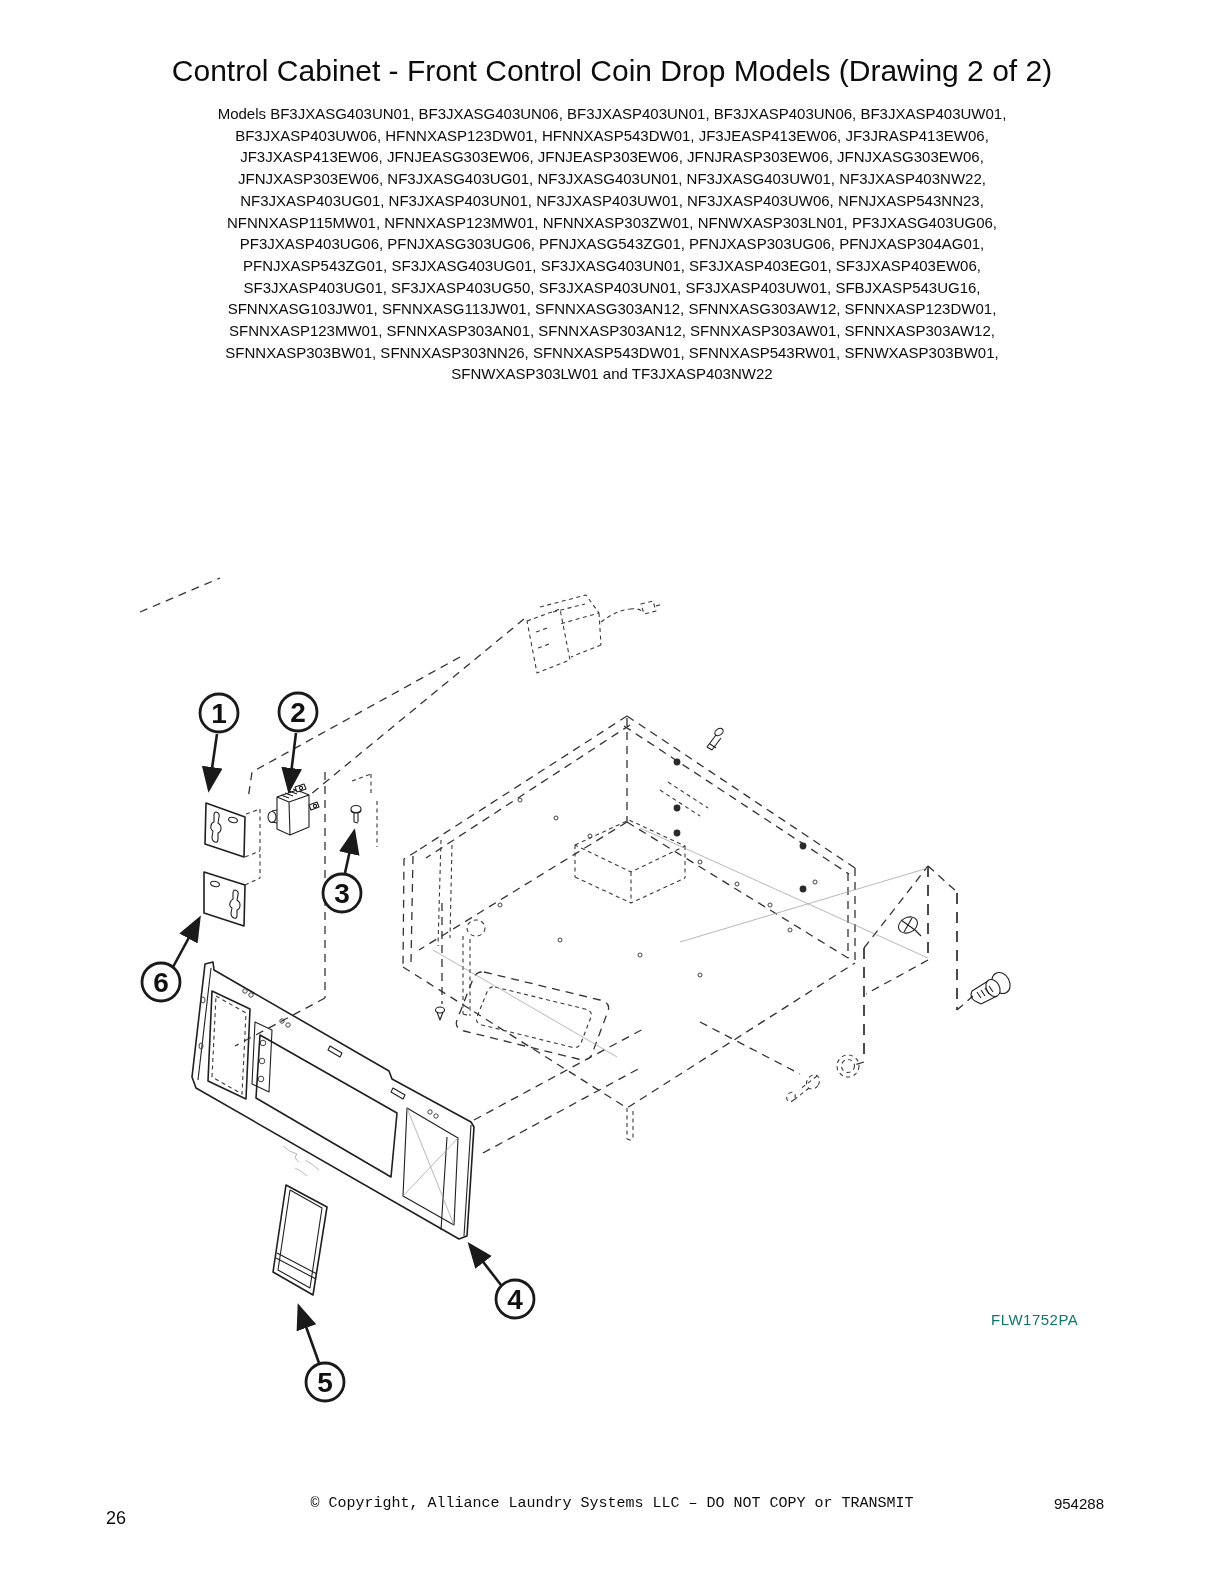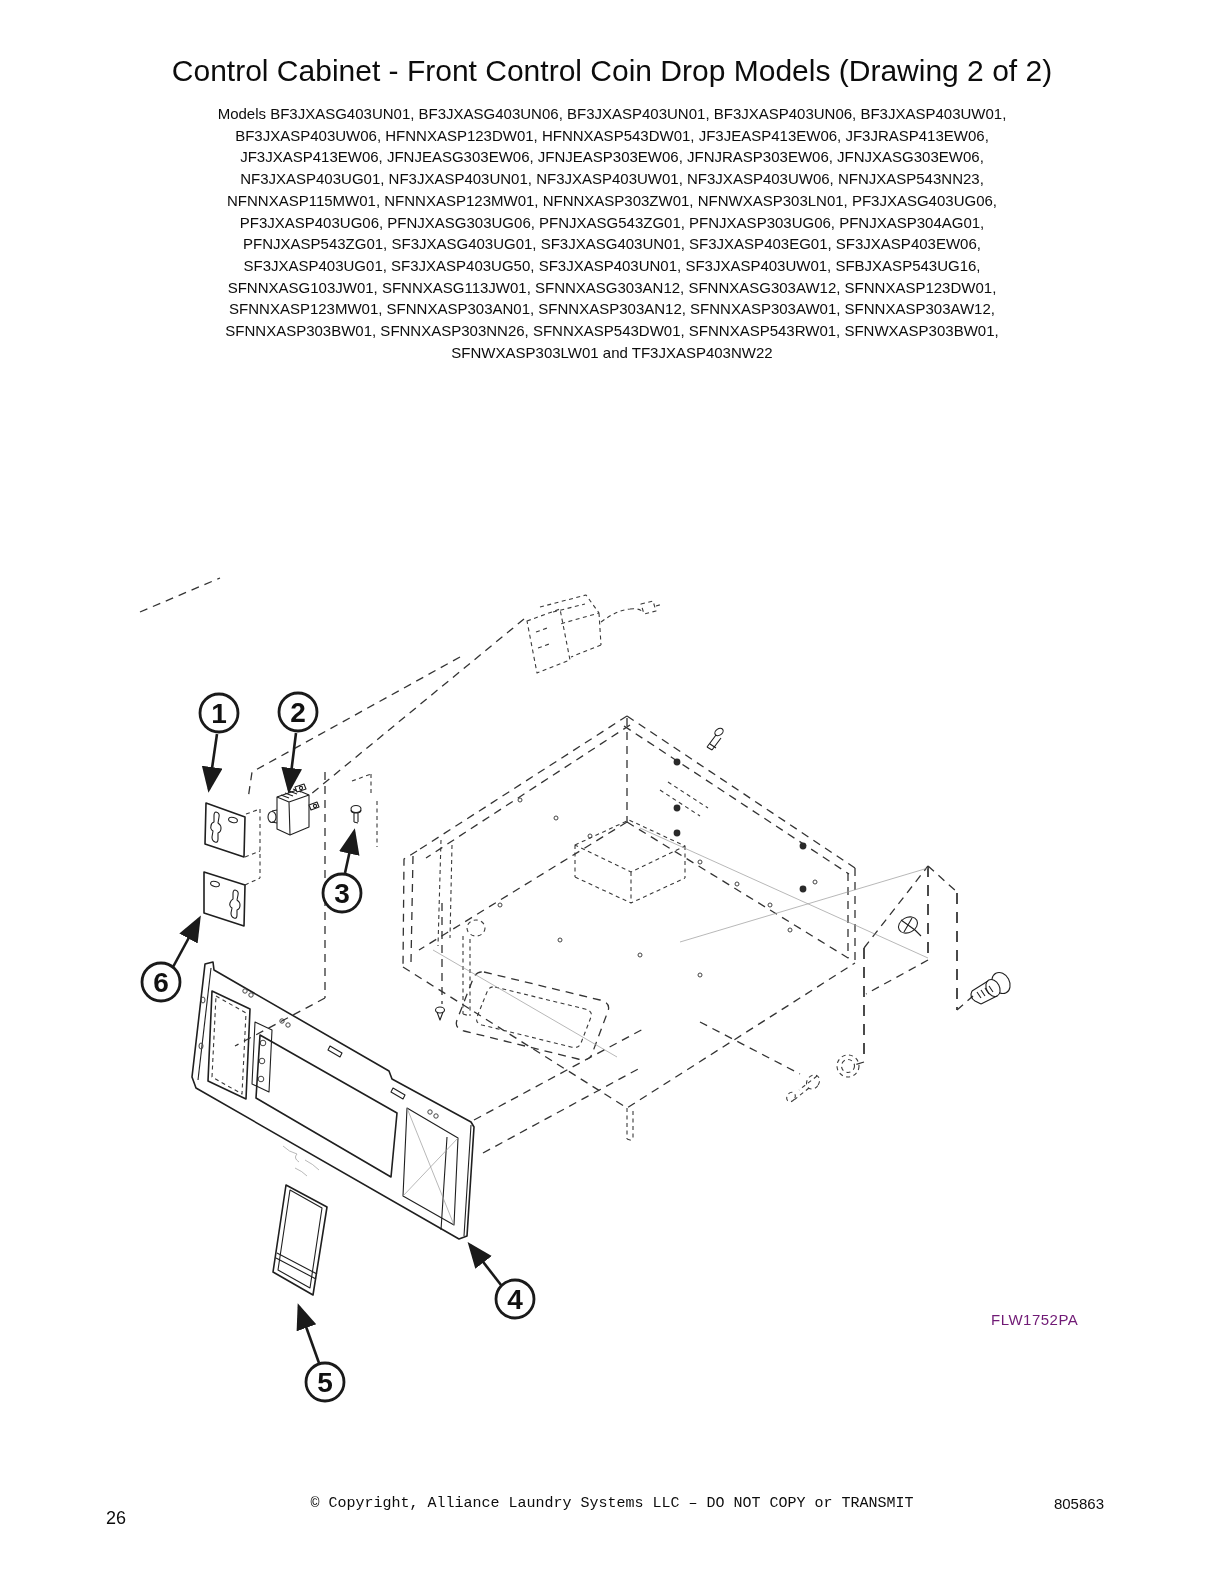--- a/index.html
+++ b/index.html
@@ -10,21 +10,21 @@
   .page-title{
     position:absolute;top:54px;left:0;width:100%;text-align:center;
     font-size:30px;font-weight:normal;letter-spacing:0;color:#0c0c0c;
   }
   .models{
     position:absolute;top:103px;left:60px;right:60px;text-align:center;
     font-size:15px;line-height:21.7px;color:#0c0c0c;
   }
   .diagram-svg{position:absolute;top:0;left:0;width:1224px;height:1584px;}
   .figure-code{
-    position:absolute;left:991px;top:1311px;font-size:15px;color:#701a75;letter-spacing:.5px;
+    position:absolute;left:991px;top:1311px;font-size:15px;color:#0f766e;letter-spacing:.5px;
   }
   .footer{position:absolute;left:0;top:1492px;width:100%;height:30px;font-size:15px;color:#0c0c0c;}
   .footer .pageno{position:absolute;left:106px;top:16px;font-size:18px;}
   .footer .copy{position:absolute;left:0;width:100%;text-align:center;top:3px;font-family:Liberation Mono, monospace;}
   .footer .docno{position:absolute;right:120px;top:3px;}
 
   
   .dash{fill:none;stroke:#333;stroke-width:1.3;stroke-dasharray:8 6;stroke-linejoin:round;}
   .dash2{fill:none;stroke:#3a3a3a;stroke-width:1.1;stroke-dasharray:4 3.5;stroke-linejoin:round;}
   .dashg{fill:none;stroke:#4a4a4a;stroke-width:2;stroke-dasharray:11 8;}
@@ -40,20 +40,21 @@
 </style>
 </head>
 <body>
 
 <div class="page-title">Control Cabinet - Front Control Coin Drop Models (Drawing 2 of 2)</div>
 
 <div class="models">
   <div>Models BF3JXASG403UN01, BF3JXASG403UN06, BF3JXASP403UN01, BF3JXASP403UN06, BF3JXASP403UW01,</div>
   <div>BF3JXASP403UW06, HFNNXASP123DW01, HFNNXASP543DW01, JF3JEASP413EW06, JF3JRASP413EW06,</div>
   <div>JF3JXASP413EW06, JFNJEASG303EW06, JFNJEASP303EW06, JFNJRASP303EW06, JFNJXASG303EW06,</div>
+  <div>JFNJXASP303EW06, NF3JXASG403UG01, NF3JXASG403UN01, NF3JXASG403UW01, NF3JXASP403NW22,</div>
   <div>NF3JXASP403UG01, NF3JXASP403UN01, NF3JXASP403UW01, NF3JXASP403UW06, NFNJXASP543NN23,</div>
   <div>NFNNXASP115MW01, NFNNXASP123MW01, NFNNXASP303ZW01, NFNWXASP303LN01, PF3JXASG403UG06,</div>
   <div>PF3JXASP403UG06, PFNJXASG303UG06, PFNJXASG543ZG01, PFNJXASP303UG06, PFNJXASP304AG01,</div>
   <div>PFNJXASP543ZG01, SF3JXASG403UG01, SF3JXASG403UN01, SF3JXASP403EG01, SF3JXASP403EW06,</div>
   <div>SF3JXASP403UG01, SF3JXASP403UG50, SF3JXASP403UN01, SF3JXASP403UW01, SFBJXASP543UG16,</div>
   <div>SFNNXASG103JW01, SFNNXASG113JW01, SFNNXASG303AN12, SFNNXASG303AW12, SFNNXASP123DW01,</div>
   <div>SFNNXASP123MW01, SFNNXASP303AN01, SFNNXASP303AN12, SFNNXASP303AW01, SFNNXASP303AW12,</div>
   <div>SFNNXASP303BW01, SFNNXASP303NN26, SFNNXASP543DW01, SFNNXASP543RW01, SFNWXASP303BW01,</div>
   <div>SFNWXASP303LW01 and TF3JXASP403NW22</div>
 </div>
@@ -269,14 +270,14 @@
     <circle cx="161" cy="982" r="19"></circle>
     <text x="161" y="992">6</text>
   </g>
 </svg>
 
 <div class="figure-code">FLW1752PA</div>
 
 <div class="footer">
   <span class="pageno">26</span>
   <span class="copy">© Copyright, Alliance Laundry Systems LLC – DO NOT COPY or TRANSMIT</span>
-  <span class="docno">805863</span>
+  <span class="docno">954288</span>
 </div>
 
 </body></html>

